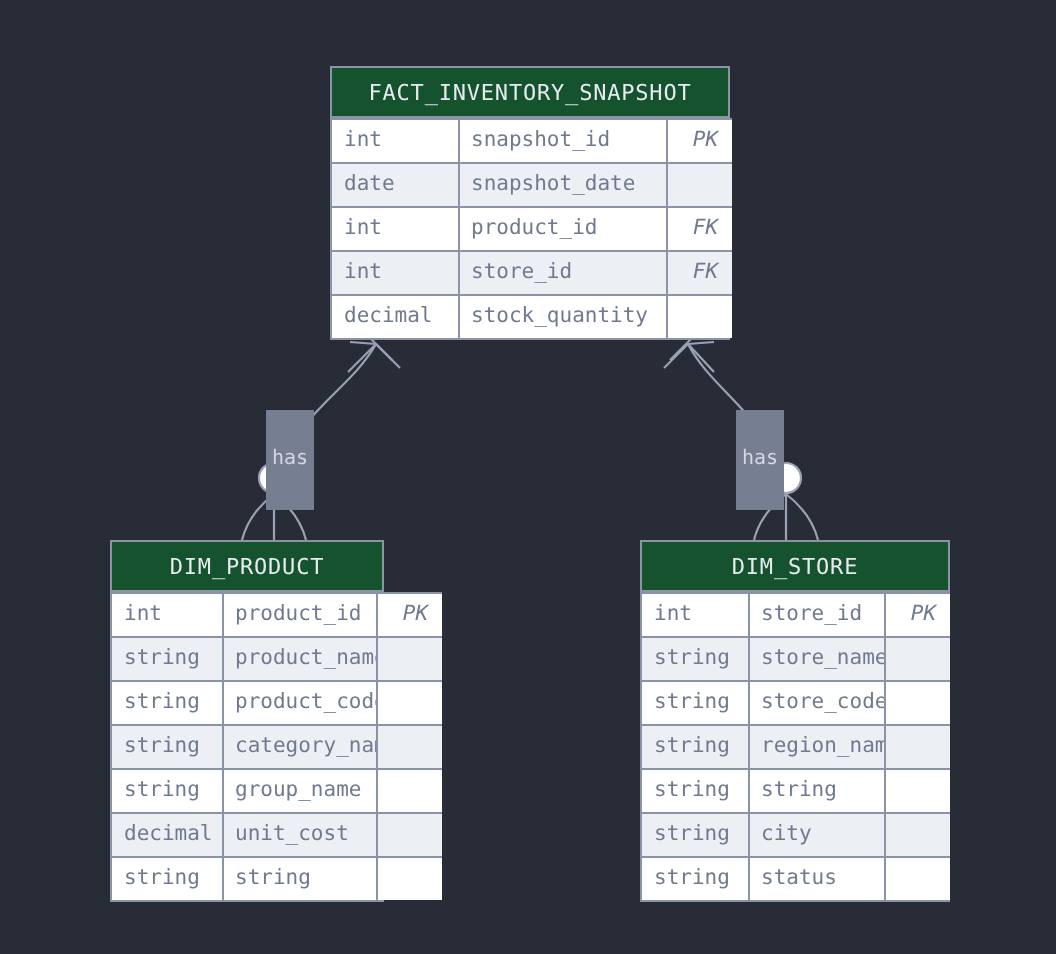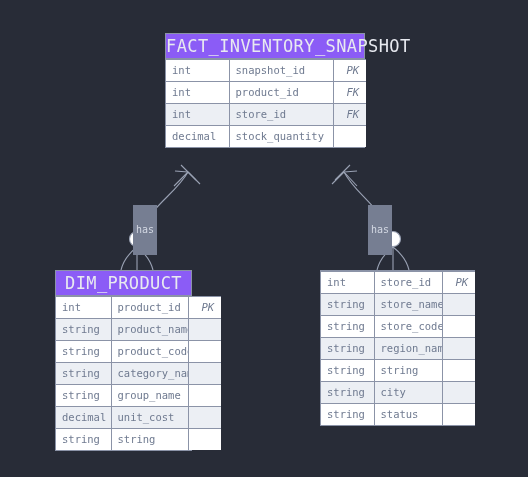--- a/index.html
+++ b/index.html
@@ -30,24 +30,24 @@
 
   
   .entity {
     position: absolute;
     border: 1px solid #8b93a7;
     background: #ffffff;
     box-sizing: border-box;
     z-index: 3;
   }
   .entity-title {
-    background: #8b5cf6;
+    background: #14532d;
     color: #e8eaf0;
     text-align: center;
-    font-size: 17px;
+    font-size: 11px;
     letter-spacing: 0.4px;
     line-height: 25px;
     height: 25px;
     border-bottom: 1px solid #8b93a7;
     box-sizing: border-box;
     white-space: nowrap;
   }
   .attr-table {
     border-collapse: collapse;
     width: 100%;
@@ -135,20 +135,25 @@
           <col style="width:63px">
           <col style="width:104px">
           <col style="width:33px">
         </colgroup>
       <tbody>
           <tr class="odd">
             <td class="c-type">int</td>
             <td class="c-name">snapshot_id</td>
             <td class="c-key">PK</td>
           </tr>
+          <tr class="even">
+            <td class="c-type">date</td>
+            <td class="c-name">snapshot_date</td>
+            <td class="c-key"></td>
+          </tr>
           <tr class="odd">
             <td class="c-type">int</td>
             <td class="c-name">product_id</td>
             <td class="c-key">FK</td>
           </tr>
           <tr class="even">
             <td class="c-type">int</td>
             <td class="c-name">store_id</td>
             <td class="c-key">FK</td>
           </tr>
@@ -203,20 +208,21 @@
           <tr class="odd">
             <td class="c-type">string</td>
             <td class="c-name">string</td>
             <td class="c-key"></td>
           </tr>
         </tbody>
     </table>
   </div>
 
   <div class="entity" id="ent-dim-store" style="left:320px; top:270px; width:155px;">
+    <div class="entity-title">DIM_STORE</div>
     <table class="attr-table">
       <colgroup>
           <col style="width:53px">
           <col style="width:68px">
           <col style="width:33px">
         </colgroup>
       <tbody>
           <tr class="odd">
             <td class="c-type">int</td>
             <td class="c-name">store_id</td>

